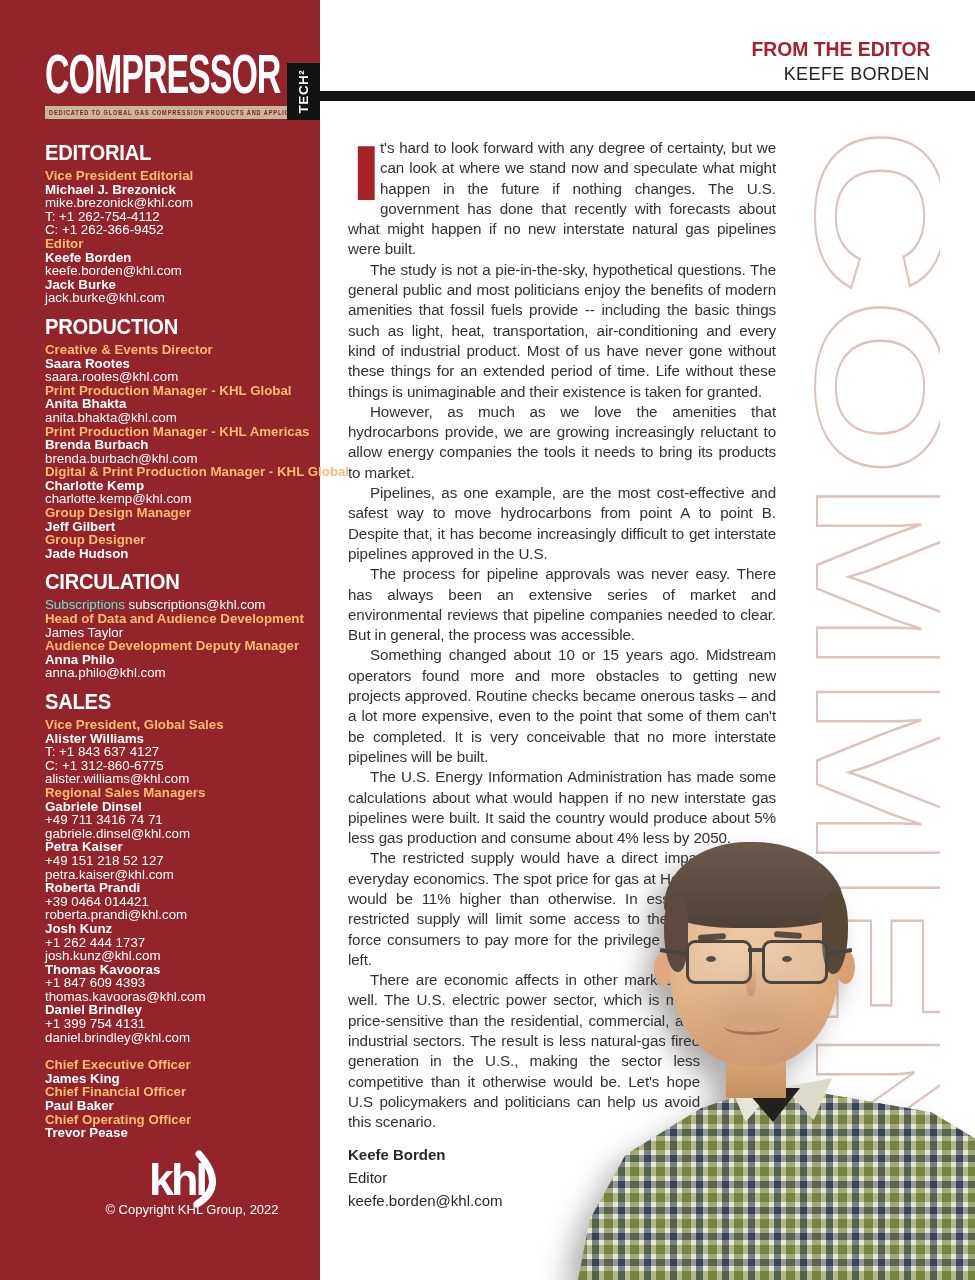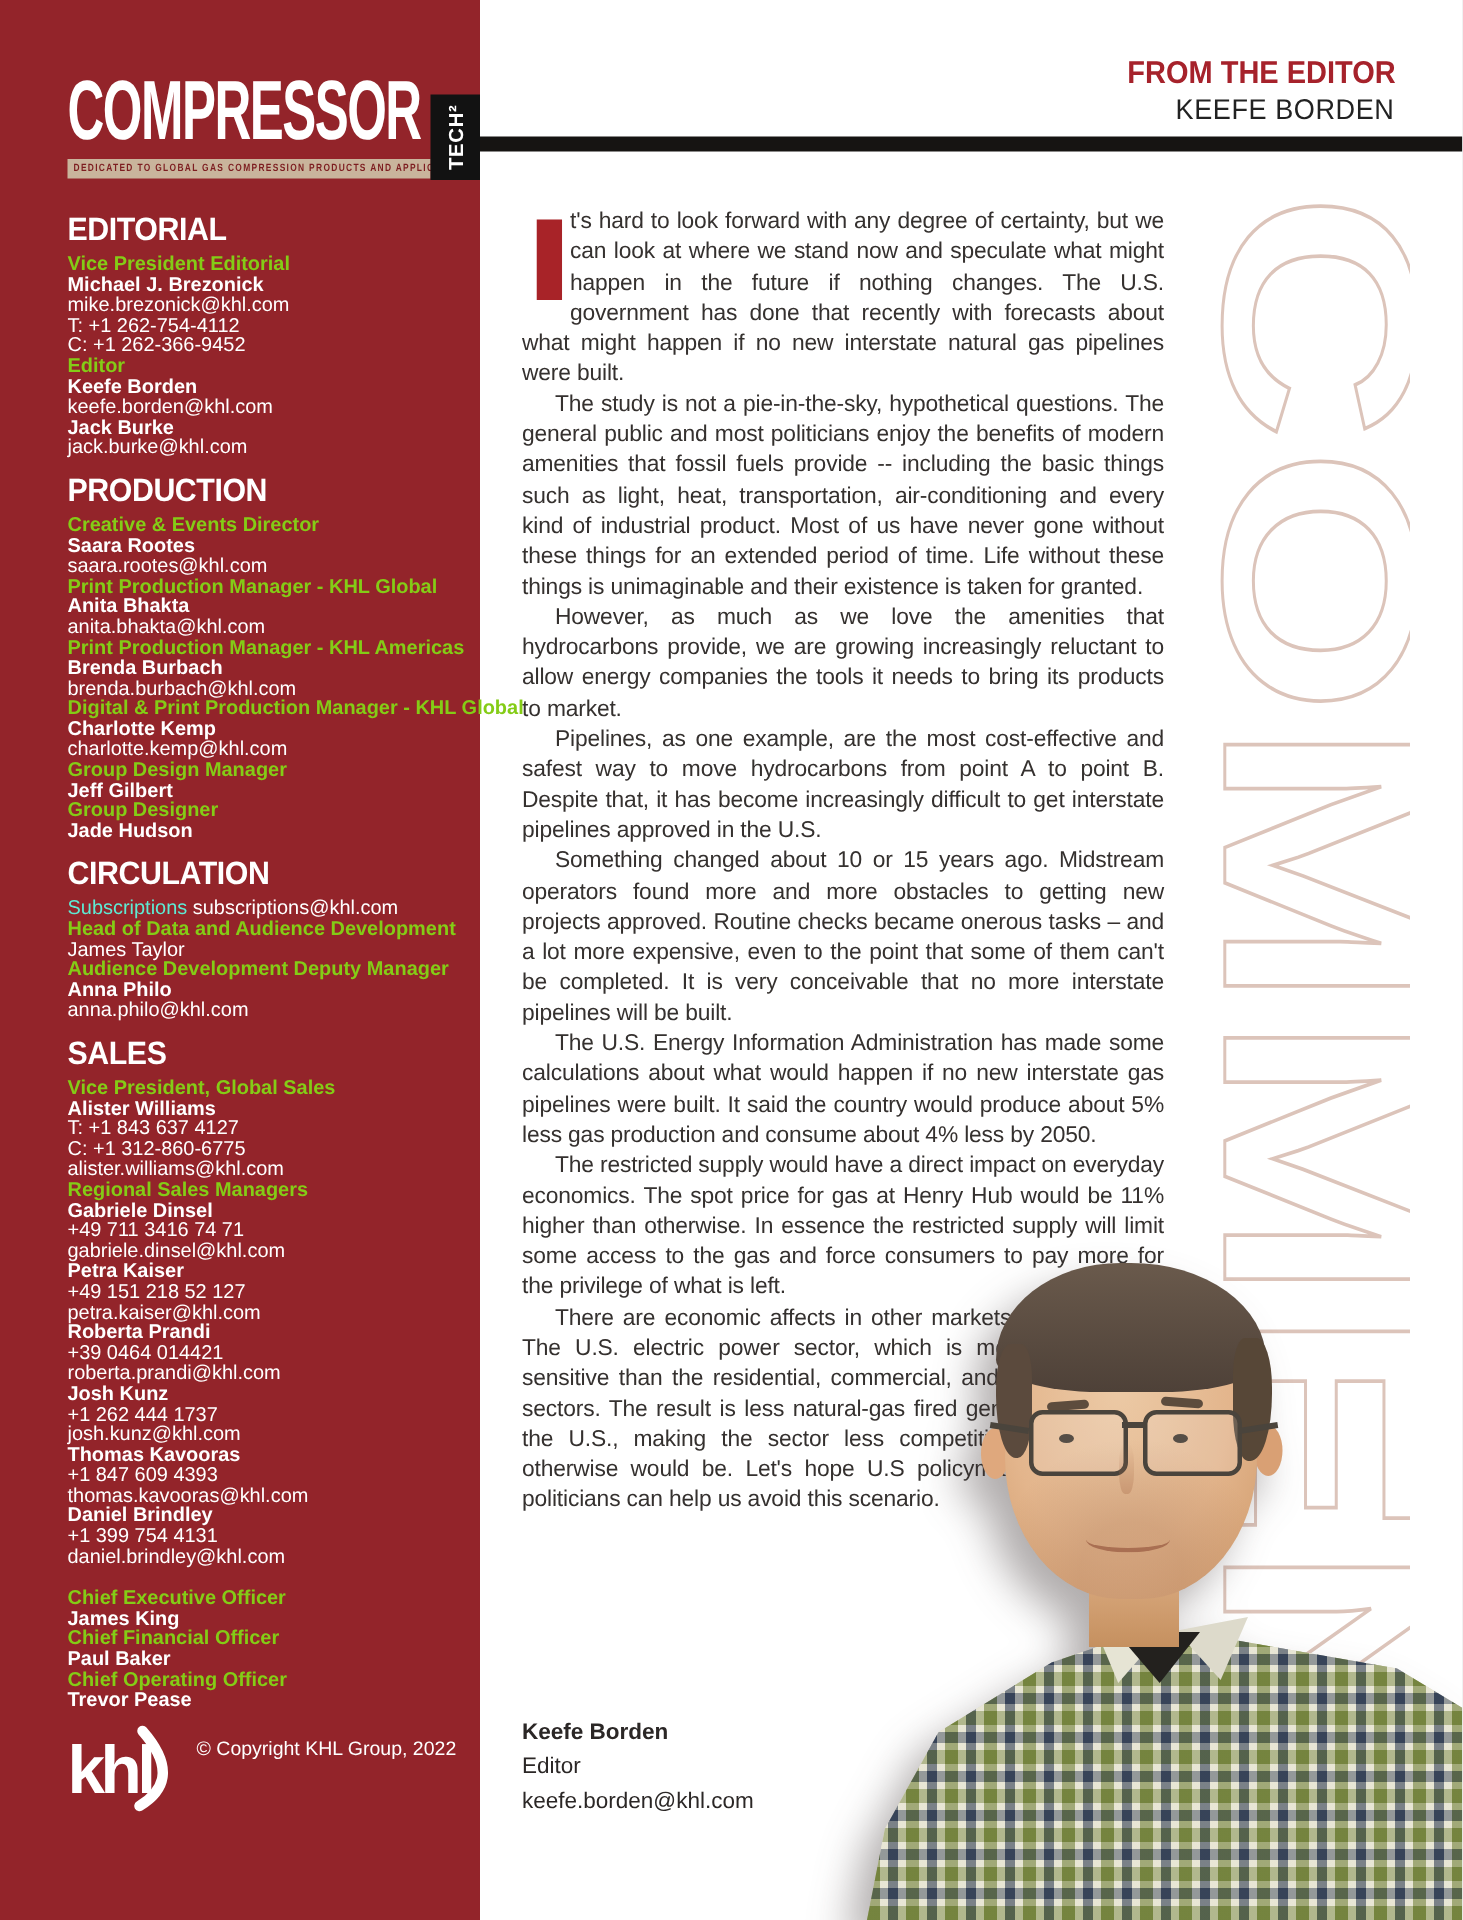--- a/index.html
+++ b/index.html
@@ -22,27 +22,27 @@
   .tech-box span{transform:rotate(-90deg);white-space:nowrap;font-size:13.5px;font-weight:700;color:#fff;letter-spacing:.5px;}
 
   
   .sb-content{position:absolute;left:45px;top:142px;width:264px;}
   .sb-sec{margin:0;}
   .sb-sec.gap{margin-top:14px;}
   .sb-head{font-size:21.5px;line-height:22px;margin:11px 0 5px;color:#fff;font-weight:800;
            letter-spacing:-.3px;transform:scaleX(.94);transform-origin:left;}
   .sb-sec:first-child .sb-head{margin-top:0;}
   .sb-line{font-size:13.3px;line-height:13.6px;color:#fff;font-weight:400;white-space:nowrap;}
-  .sb-line.role{color:#84cc16;font-weight:700;}
+  .sb-line.role{color:#fdba74;font-weight:700;}
   .sb-line.name{font-weight:700;}
   .role-inline{color:#5eead4;font-weight:400;}
 
   
   .sb-footer{margin-top:18px;}
-  .khl-row{display:flex;align-items:flex-start;}
+  .khl-row{display:flex;align-items:center;flex-direction:column;}
   .khl-logo{position:relative;font-size:45px;font-weight:800;color:#fff;letter-spacing:-3px;line-height:44px;}
   .khl-swoosh{position:absolute;right:-24px;top:-8px;}
   .copyright{font-size:13px;color:#fff;margin-left:30px;margin-bottom:9px;white-space:nowrap;}
   .address{margin-top:10px;font-size:13.4px;line-height:17px;color:#fff;}
 
   
   .eyebrow{position:absolute;top:37px;right:45px;font-size:21px;font-weight:800;color:#a6222b;
            transform:scaleX(.92);transform-origin:right;z-index:4;}
   .author{position:absolute;top:63px;right:45px;font-size:19px;color:#222;letter-spacing:.4px;
           transform:scaleX(.95);transform-origin:right;z-index:4;}
@@ -224,20 +224,21 @@
   <div class="eyebrow">FROM THE EDITOR</div>
   <div class="author">KEEFE BORDEN</div>
   <div class="rule"></div>
 
   <main class="article">
     <div id="body-paragraphs">
         <p class="first"><span class="dropcap">I</span>t's hard to look forward with any degree of certainty, but we can look at where we stand now and speculate what might happen in the future if nothing changes. The U.S. government has done that recently with forecasts about what might happen if no new interstate natural gas pipelines were built.</p>
         <p>The study is not a pie-in-the-sky, hypothetical questions. The general public and most politicians enjoy the benefits of modern amenities that fossil fuels provide -- including the basic things such as light, heat, transportation, air-conditioning and every kind of industrial product. Most of us have never gone without these things for an extended period of time. Life without these things is unimaginable and their existence is taken for granted.</p>
         <p>However, as much as we love the amenities that hydrocarbons provide, we are growing increasingly reluctant to allow energy companies the tools it needs to bring its products to market.</p>
         <p>Pipelines, as one example, are the most cost-effective and safest way to move hydrocarbons from point A to point B. Despite that, it has become increasingly difficult to get interstate pipelines approved in the U.S.</p>
+        <p>The process for pipeline approvals was never easy. There has always been an extensive series of market and environmental reviews that pipeline companies needed to clear. But in general, the process was accessible.</p>
         <p>Something changed about 10 or 15 years ago. Midstream operators found more and more obstacles to getting new projects approved. Routine checks became onerous tasks – and a lot more expensive, even to the point that some of them can't be completed. It is very conceivable that no more interstate pipelines will be built.</p>
         <p>The U.S. Energy Information Administration has made some calculations about what would happen if no new interstate gas pipelines were built. It said the country would produce about 5% less gas production and consume about 4% less by 2050.</p>
         <p>The restricted supply would have a direct impact on everyday economics. The spot price for gas at Henry Hub would be 11% higher than otherwise. In essence the restricted supply will limit some access to the gas and force consumers to pay more for the privilege of what is left.</p>
         <p>There are economic affects in other markets as well. The U.S. electric power sector, which is more price-sensitive than the residential, commercial, and industrial sectors. The result is less natural-gas fired generation in the U.S., making the sector less competitive than it otherwise would be. Let's hope U.S policymakers and politicians can help us avoid this scenario.</p>
       </div>
   </main>
 
   <div class="signature">
     <div class="sig-name">Keefe Borden</div>
     <div class="sig-role">Editor</div>

